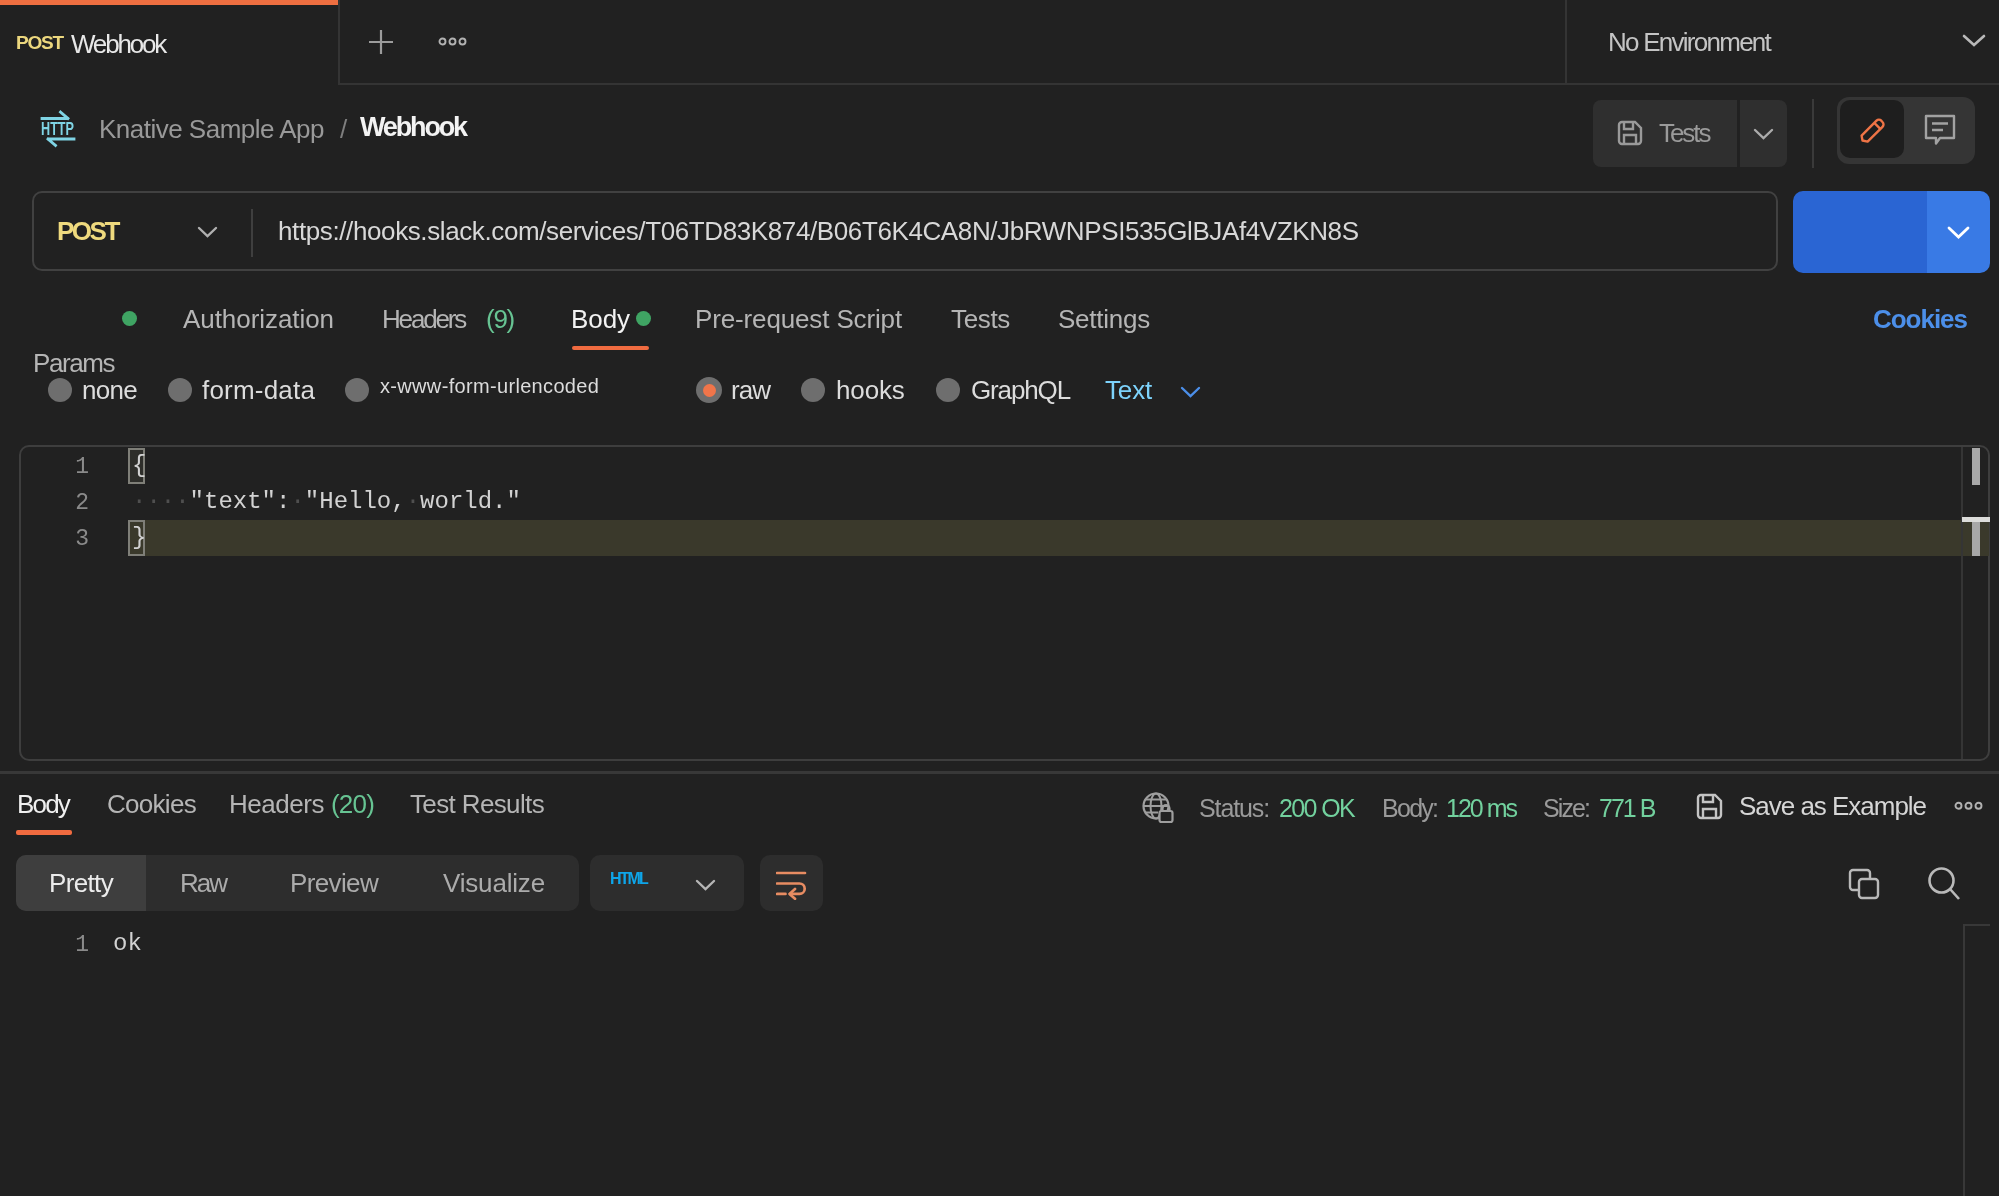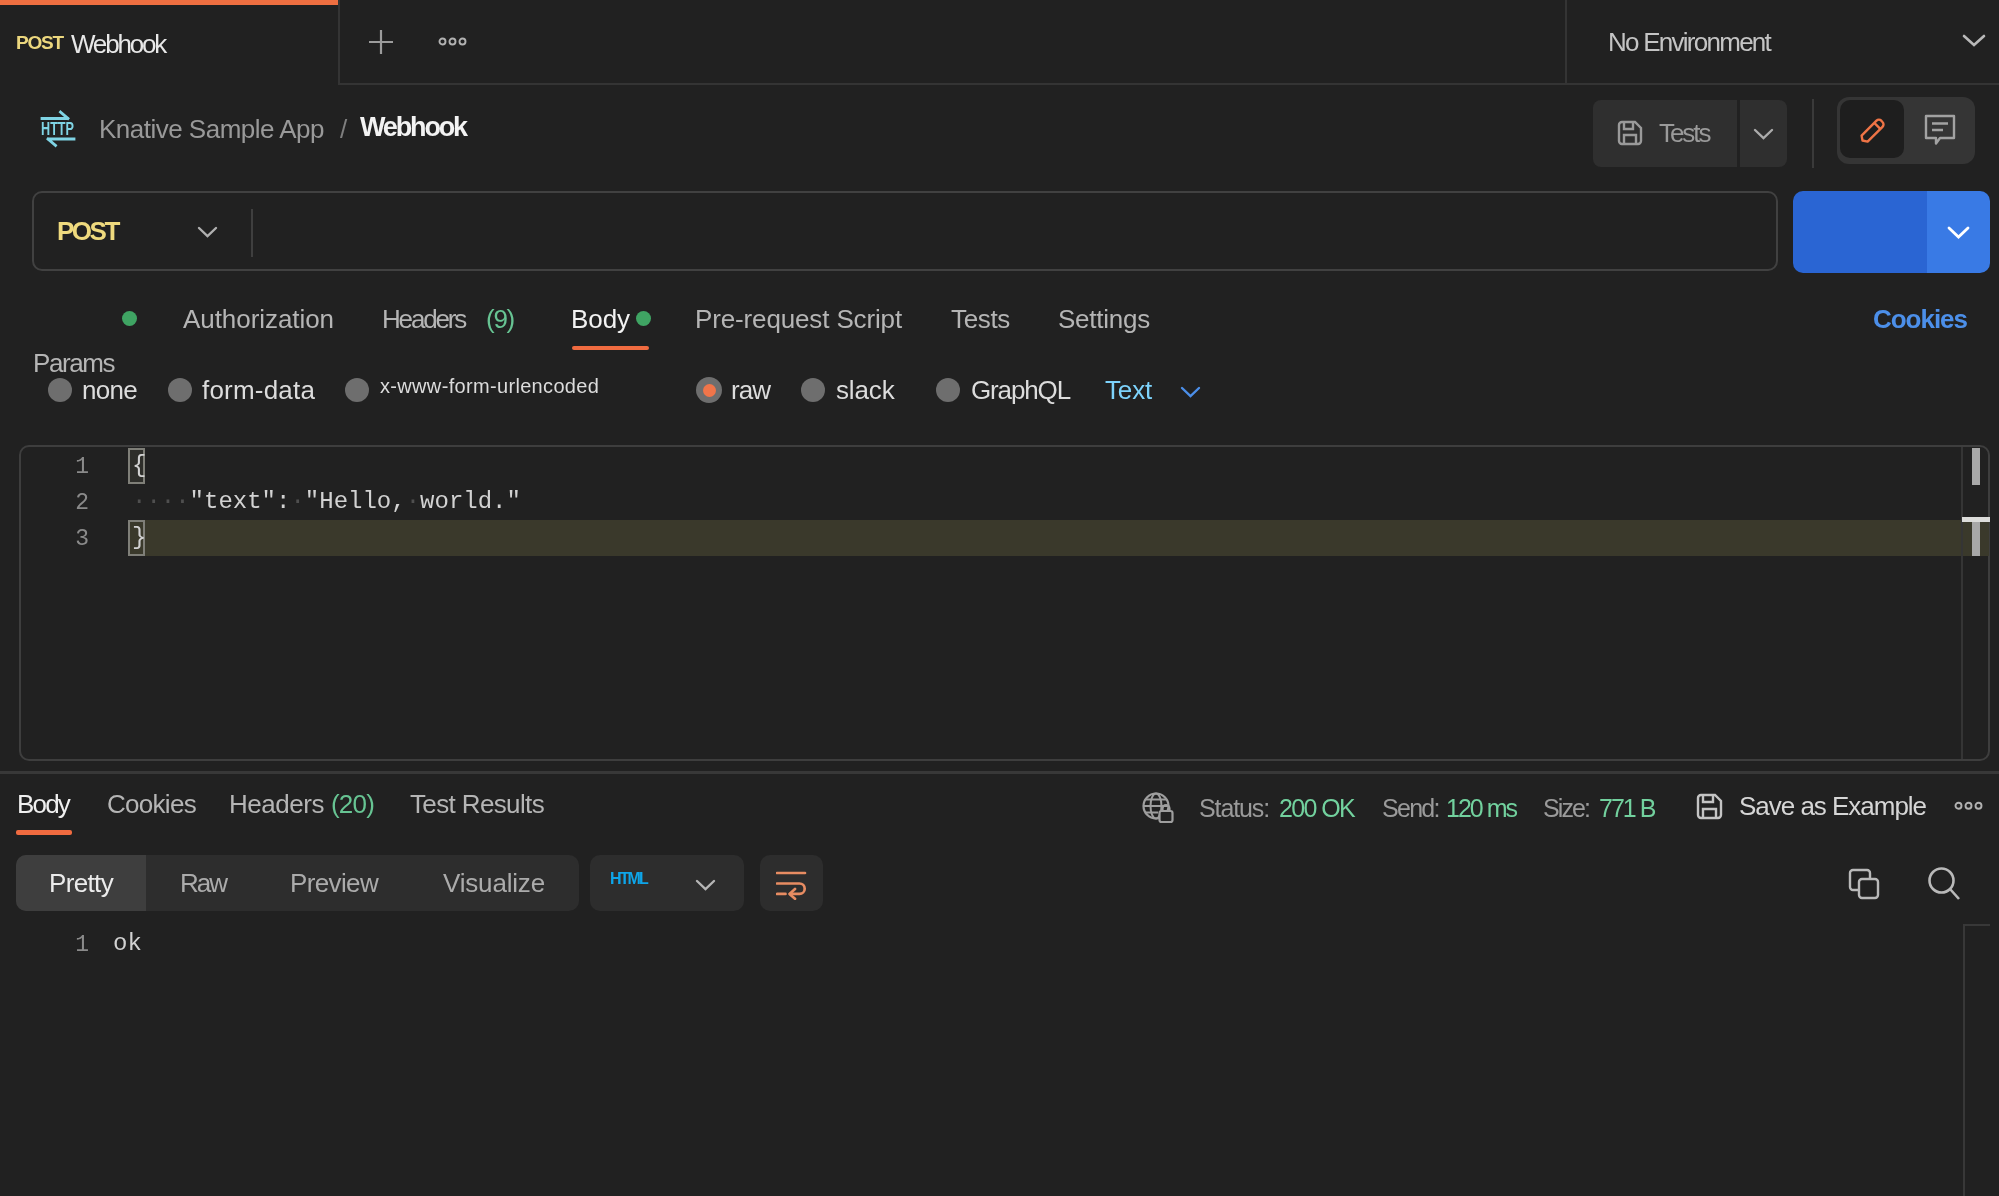--- a/index.html
+++ b/index.html
@@ -70,20 +70,21 @@
     <path d="M2 2 H30 V24 H16 L12 29.5 V24 H2 Z" stroke="#a2a2a2" stroke-width="2.4" fill="none" stroke-linejoin="round"></path>
     <path d="M8 9.5 H24 M8 16 H19" stroke="#a2a2a2" stroke-width="2.4" fill="none"></path>
   </svg>
 
   <div class="abs" style="left:32px;top:191px;width:1746px;height:80px;border:2px solid #414141;border-radius:10px;"></div>
   <div class="abs" style="left:57px;top:216px;font-size:26px;font-weight:600;letter-spacing:-2.5px;color:#efda7e;">POST</div>
   <svg class="abs" style="left:197px;top:226px;" width="21" height="12" viewBox="0 0 21 12">
     <path d="M2 2 L10.5 10 L19 2" stroke="#b0b0b0" stroke-width="2.4" fill="none" stroke-linecap="round"></path>
   </svg>
   <div class="abs" style="left:251px;top:209px;width:2px;height:48px;background:#3f3f3f;"></div>
+  <div class="abs" style="left:278px;top:216px;font-size:26px;letter-spacing:-0.39px;color:#d8d8d8;">https://hooks.slack.com/services/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</div>
 
   <div class="abs" style="left:1793px;top:191px;width:134px;height:82px;background:#2a65d3;border-radius:10px 0 0 10px;"></div>
   <div class="abs" style="left:1927px;top:191px;width:63px;height:82px;background:#397ae5;border-radius:0 10px 10px 0;"></div>
   <svg class="abs" style="left:1947px;top:226px;" width="23" height="13" viewBox="0 0 23 13">
     <path d="M2 2 L11.5 11 L21 2" stroke="#ffffff" stroke-width="2.8" fill="none" stroke-linecap="round"></path>
   </svg>
 
   <div class="abs" style="left:33px;top:304px;font-size:26px;letter-spacing:-1.43px;color:#b5b5b5;margin-top:44px;">Params</div>
   <div class="abs" style="left:122px;top:311px;width:15px;height:15px;border-radius:50%;background:#3fa463;"></div>
   <div class="abs" style="left:183px;top:304px;font-size:26px;letter-spacing:-0.06px;color:#b5b5b5;">Authorization</div>
@@ -100,21 +101,21 @@
   <div class="abs" style="left:48px;top:378px;width:24px;height:24px;border-radius:50%;background:#6e6e6e;"></div>
   <div class="abs" style="left:82px;top:375px;font-size:26px;letter-spacing:-0.71px;color:#dcdcdc;">none</div>
   <div class="abs" style="left:168px;top:378px;width:24px;height:24px;border-radius:50%;background:#6e6e6e;"></div>
   <div class="abs" style="left:202px;top:375px;font-size:26px;letter-spacing:0.2px;color:#dcdcdc;">form-data</div>
   <div class="abs" style="left:345px;top:378px;width:24px;height:24px;border-radius:50%;background:#6e6e6e;"></div>
   <div class="abs" style="left:380px;top:375px;font-size:20px;letter-spacing:0.33px;color:#dcdcdc;">x-www-form-urlencoded</div>
   <div class="abs" style="left:696px;top:377px;width:26px;height:26px;border-radius:50%;background:#6e6e6e;"></div>
   <div class="abs" style="left:702.5px;top:383.5px;width:13px;height:13px;border-radius:50%;background:#f0754a;"></div>
   <div class="abs" style="left:731px;top:375px;font-size:26px;letter-spacing:-0.96px;color:#dcdcdc;">raw</div>
   <div class="abs" style="left:801px;top:378px;width:24px;height:24px;border-radius:50%;background:#6e6e6e;"></div>
-  <div class="abs" style="left:836px;top:375px;font-size:26px;letter-spacing:-0.14px;color:#dcdcdc;">slack</div>
+  <div class="abs" style="left:836px;top:375px;font-size:26px;letter-spacing:-0.14px;color:#dcdcdc;">hooks</div>
   <div class="abs" style="left:936px;top:378px;width:24px;height:24px;border-radius:50%;background:#6e6e6e;"></div>
   <div class="abs" style="left:971px;top:375px;font-size:26px;letter-spacing:-1.14px;color:#dcdcdc;">GraphQL</div>
   <div class="abs" style="left:1105px;top:375px;font-size:26px;font-weight:400;letter-spacing:-0.13px;color:#7dd3fc;">Text</div>
   <svg class="abs" style="left:1180px;top:386px;" width="21" height="12" viewBox="0 0 21 12">
     <path d="M2 2 L10.5 10 L19 2" stroke="#4c8fe9" stroke-width="2.4" fill="none" stroke-linecap="round"></path>
   </svg>
 
   <div class="abs" style="left:19px;top:445px;width:1971px;height:316px;border:2px solid #3e3e3e;border-radius:10px;"></div>
 
   <div class="abs" style="left:129px;top:520px;width:1860px;height:36px;background:#3a392b;"></div>
@@ -141,21 +142,21 @@
 
   <svg class="abs" style="left:1141px;top:791px;" width="34" height="34" viewBox="0 0 34 34">
     <circle cx="15" cy="15" r="12.5" stroke="#9e9e9e" stroke-width="2.2" fill="none"></circle>
     <ellipse cx="15" cy="15" rx="5.5" ry="12.5" stroke="#9e9e9e" stroke-width="2" fill="none"></ellipse>
     <path d="M2.5 15 H27.5 M4.5 8.5 H25.5 M4.5 21.5 H17" stroke="#9e9e9e" stroke-width="2" fill="none"></path>
     <rect x="18.5" y="20" width="13" height="11" rx="2" fill="#212121" stroke="#9e9e9e" stroke-width="2.2"></rect>
     <path d="M21.5 20 V17.5 a3.5 3.5 0 0 1 7 0 V20" stroke="#9e9e9e" stroke-width="2.2" fill="none"></path>
   </svg>
   <div class="abs" style="left:1199px;top:794px;font-size:25px;letter-spacing:-1.11px;color:#9a9a9a;">Status:</div>
   <div class="abs" style="left:1279px;top:794px;font-size:25px;letter-spacing:-1.63px;color:#72d19e;">200 OK</div>
-  <div class="abs" style="left:1382px;top:794px;font-size:25px;letter-spacing:-1.72px;color:#9a9a9a;">Send:</div>
+  <div class="abs" style="left:1382px;top:794px;font-size:25px;letter-spacing:-1.72px;color:#9a9a9a;">Body:</div>
   <div class="abs" style="left:1446px;top:794px;font-size:25px;letter-spacing:-1.99px;color:#72d19e;">120 ms</div>
   <div class="abs" style="left:1543px;top:794px;font-size:25px;letter-spacing:-1.91px;color:#9a9a9a;">Size:</div>
   <div class="abs" style="left:1599px;top:794px;font-size:25px;letter-spacing:-2px;color:#72d19e;">771 B</div>
   <svg class="abs" style="left:1695px;top:792px;" width="29" height="29" viewBox="0 0 29 29">
     <path d="M3 6 a3 3 0 0 1 3-3 H20 L26 9 V23 a3 3 0 0 1 -3 3 H6 a3 3 0 0 1 -3-3 Z" stroke="#c4c4c4" stroke-width="2.4" fill="none"></path>
     <path d="M8 3 V10 H18 V3" stroke="#c4c4c4" stroke-width="2.4" fill="none"></path>
     <path d="M8 26 V17 H21 V26" stroke="#c4c4c4" stroke-width="2.4" fill="none"></path>
   </svg>
   <div class="abs" style="left:1739px;top:791px;font-size:26px;letter-spacing:-1.02px;color:#d6d6d6;">Save as Example</div>
   <svg class="abs" style="left:1954px;top:800px;" width="30" height="12" viewBox="0 0 30 12">

